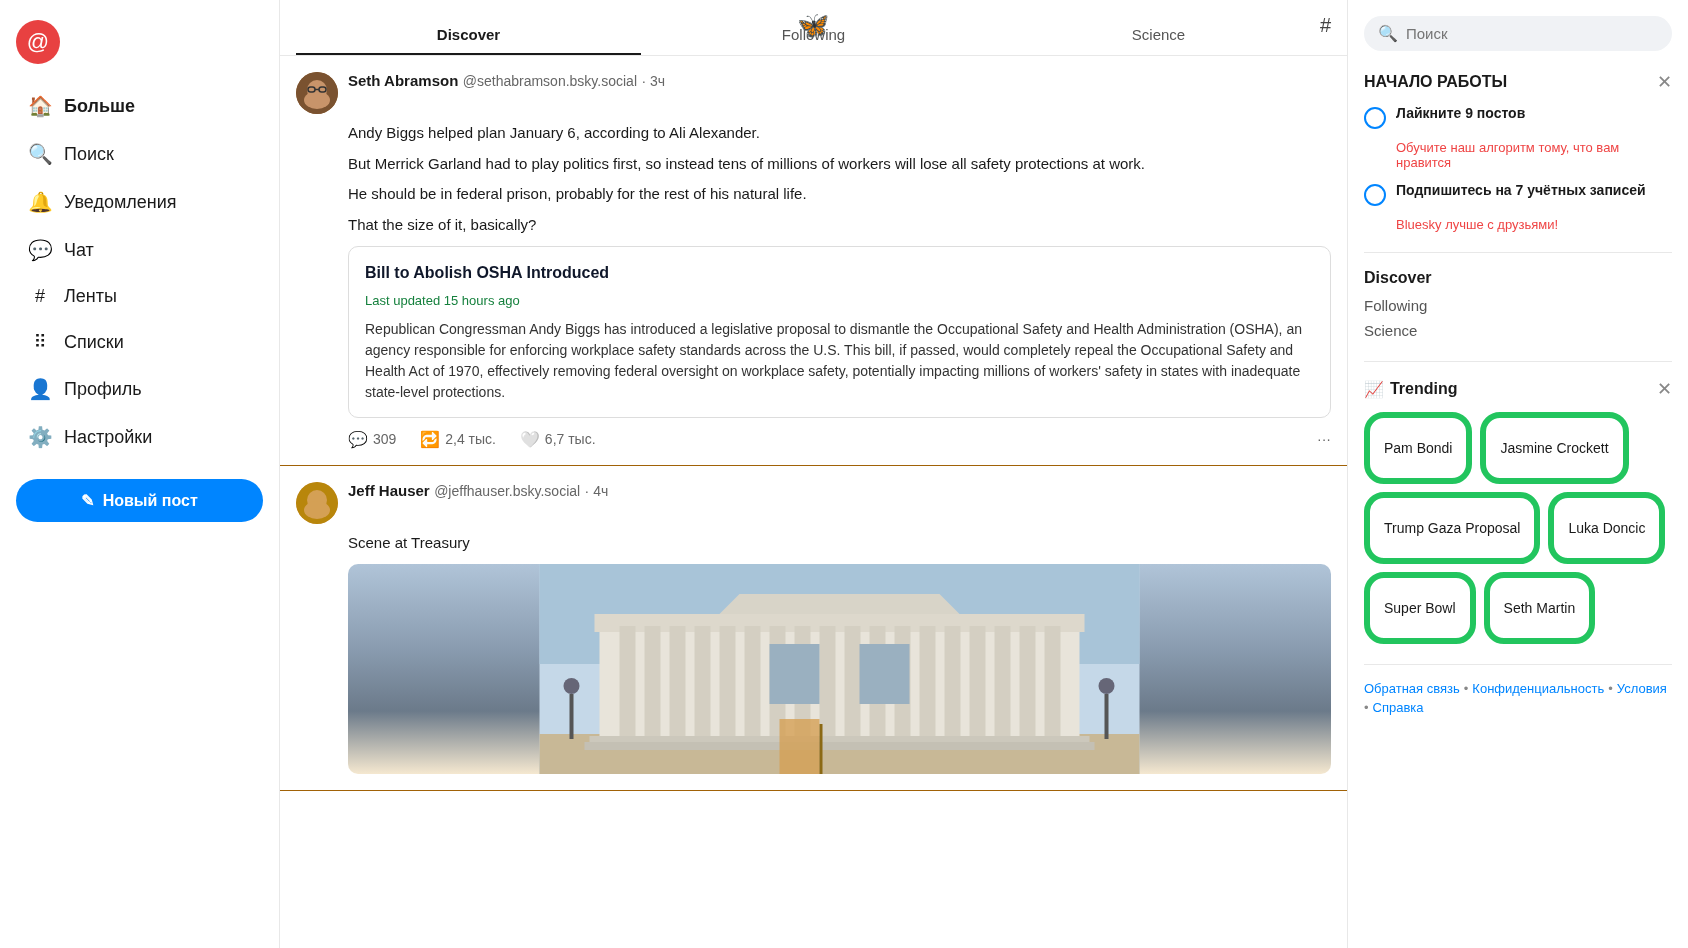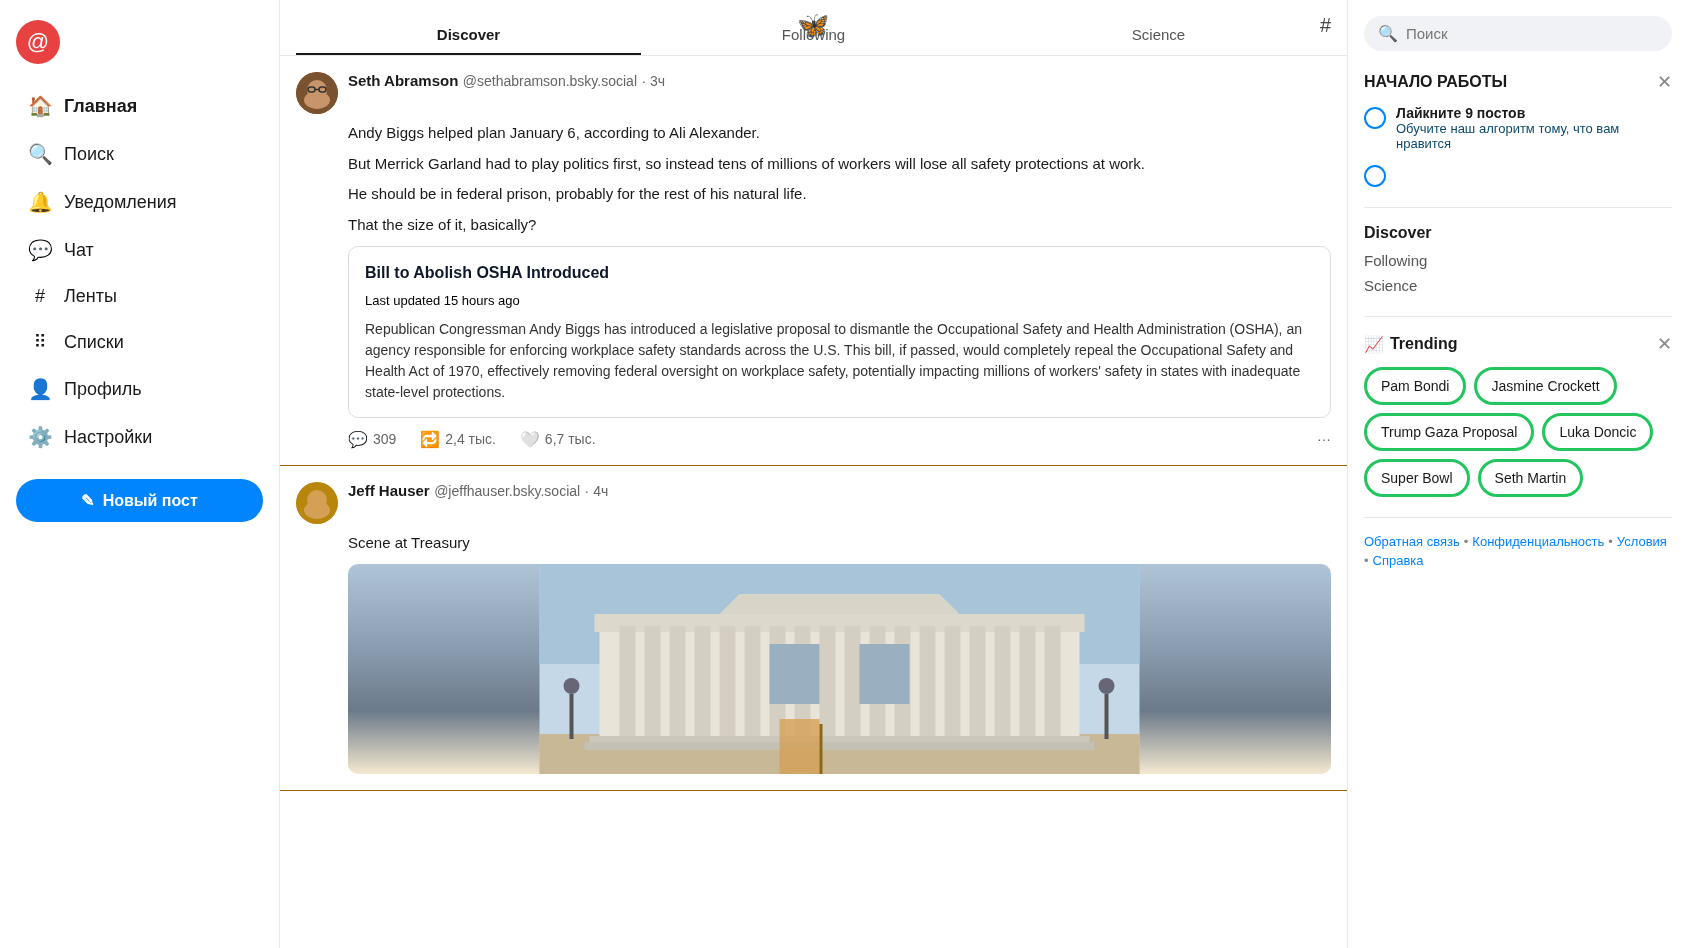--- a/index.html
+++ b/index.html
@@ -119,21 +119,21 @@
 
     
     .article-card {
       border: 1px solid #ddd;
       border-radius: 10px;
       padding: 14px 16px;
       margin-top: 10px;
       background: #fff;
     }
     .article-card-title { font-weight: 700; font-size: 16px; margin-bottom: 6px; color: #0f172a; }
-    .article-card-meta { font-size: 13px; color: #000000; margin-bottom: 8px; }
+    .article-card-meta { font-size: 13px; color: #15803d; margin-bottom: 8px; }
     .article-card-body { font-size: 14px; color: #333; line-height: 1.5; }
 
     
     .post-actions {
       display: flex; align-items: center; gap: 24px;
       margin-top: 12px; margin-left: 52px;
       color: #666;
     }
     .post-action {
       display: flex; align-items: center; gap: 5px;
@@ -197,35 +197,35 @@
       border: 2.5px solid #0085ff;
       flex-shrink: 0;
       display: flex; align-items: center; justify-content: center;
       margin-top: 2px;
     }
     .progress-circle-inner {
       width: 10px; height: 10px; border-radius: 50%;
       background: transparent;
     }
     .gs-text-main { font-size: 14px; font-weight: 600; color: #1a1a1a; }
-    .gs-text-sub { font-size: 13px; color: #0c4a6e; }
+    .gs-text-sub { font-size: 13px; color: #ef4444; margin-top: 19px; }
 
     
     .feed-links { display: flex; flex-direction: column; gap: 4px; }
     .feed-link { font-size: 15px; color: #555; cursor: pointer; padding: 2px 0; }
     .feed-link.blue { color: #0085ff; }
 
     
     .trending-tags {
       display: flex; flex-wrap: wrap; gap: 8px;
     }
     .trending-tag {
-      border: 3px solid #22c55e;
+      border: 6px solid #22c55e;
       border-radius: 20px;
-      padding: 8px 14px;
+      padding: 22px 14px;
       font-size: 14px; color: #1a1a1a;
       cursor: pointer;
     }
 
     .footer-links {
       display: flex; flex-wrap: wrap; gap: 4px;
       font-size: 13px; color: #0085ff;
       margin-top: 8px;
     }
     .footer-link { cursor: pointer; }
@@ -237,21 +237,21 @@
 </head>
 <body>
 
 <nav class="sidebar">
   <div class="sidebar-logo">
     <span>@</span>
   </div>
 
   <div class="sidebar-item active">
     <span class="icon">🏠</span>
-    <span>Главная</span>
+    <span>Больше</span>
   </div>
   <div class="sidebar-item">
     <span class="icon">🔍</span>
     <span>Поиск</span>
   </div>
   <div class="sidebar-item">
     <span class="icon">🔔</span>
     <span>Уведомления</span>
   </div>
   <div class="sidebar-item">
@@ -434,20 +434,24 @@
       </div>
       <div>
         <div class="gs-text-main">Лайкните 9 постов</div>
         <div class="gs-text-sub">Обучите наш алгоритм тому, что вам нравится</div>
       </div>
     </div>
     <div class="getting-started-item">
       <div class="progress-circle">
         <div class="progress-circle-inner"></div>
       </div>
+      <div>
+        <div class="gs-text-main">Подпишитесь на 7 учётных записей</div>
+        <div class="gs-text-sub">Bluesky лучше с друзьями!</div>
+      </div>
     </div>
   </div>
 
   <div class="divider"></div>
 
   <div class="widget">
     <div class="widget-title" style="margin-bottom:8px;">Discover</div>
     <div class="feed-links">
       <span class="feed-link">Following</span>
       <span class="feed-link">Science</span>

